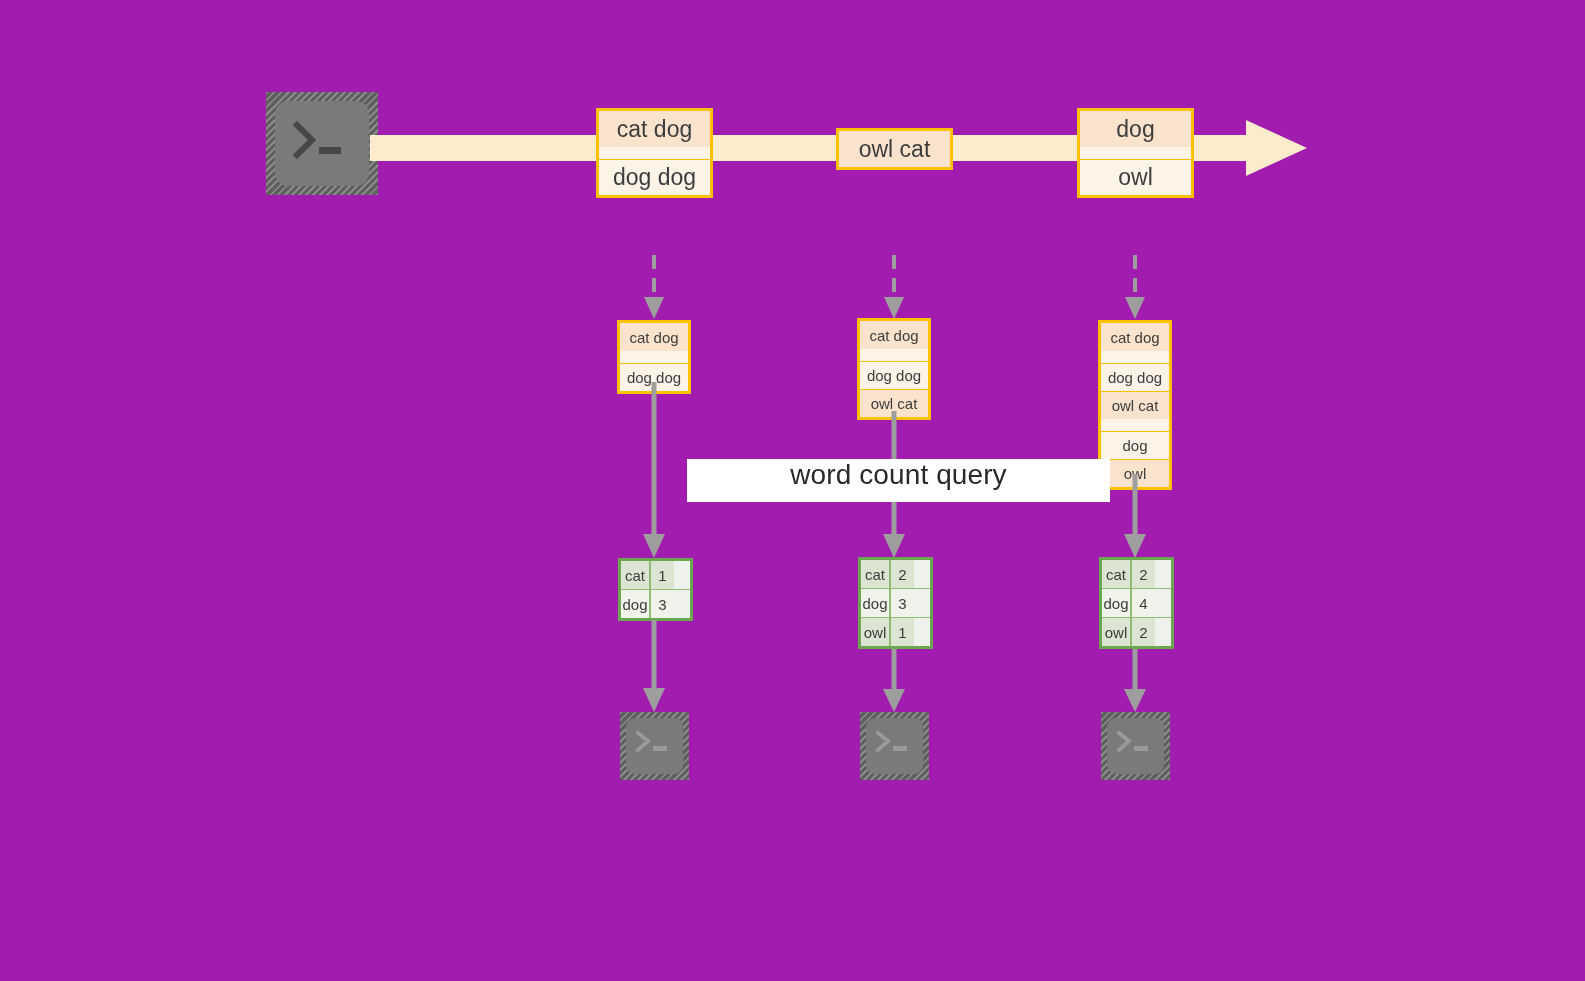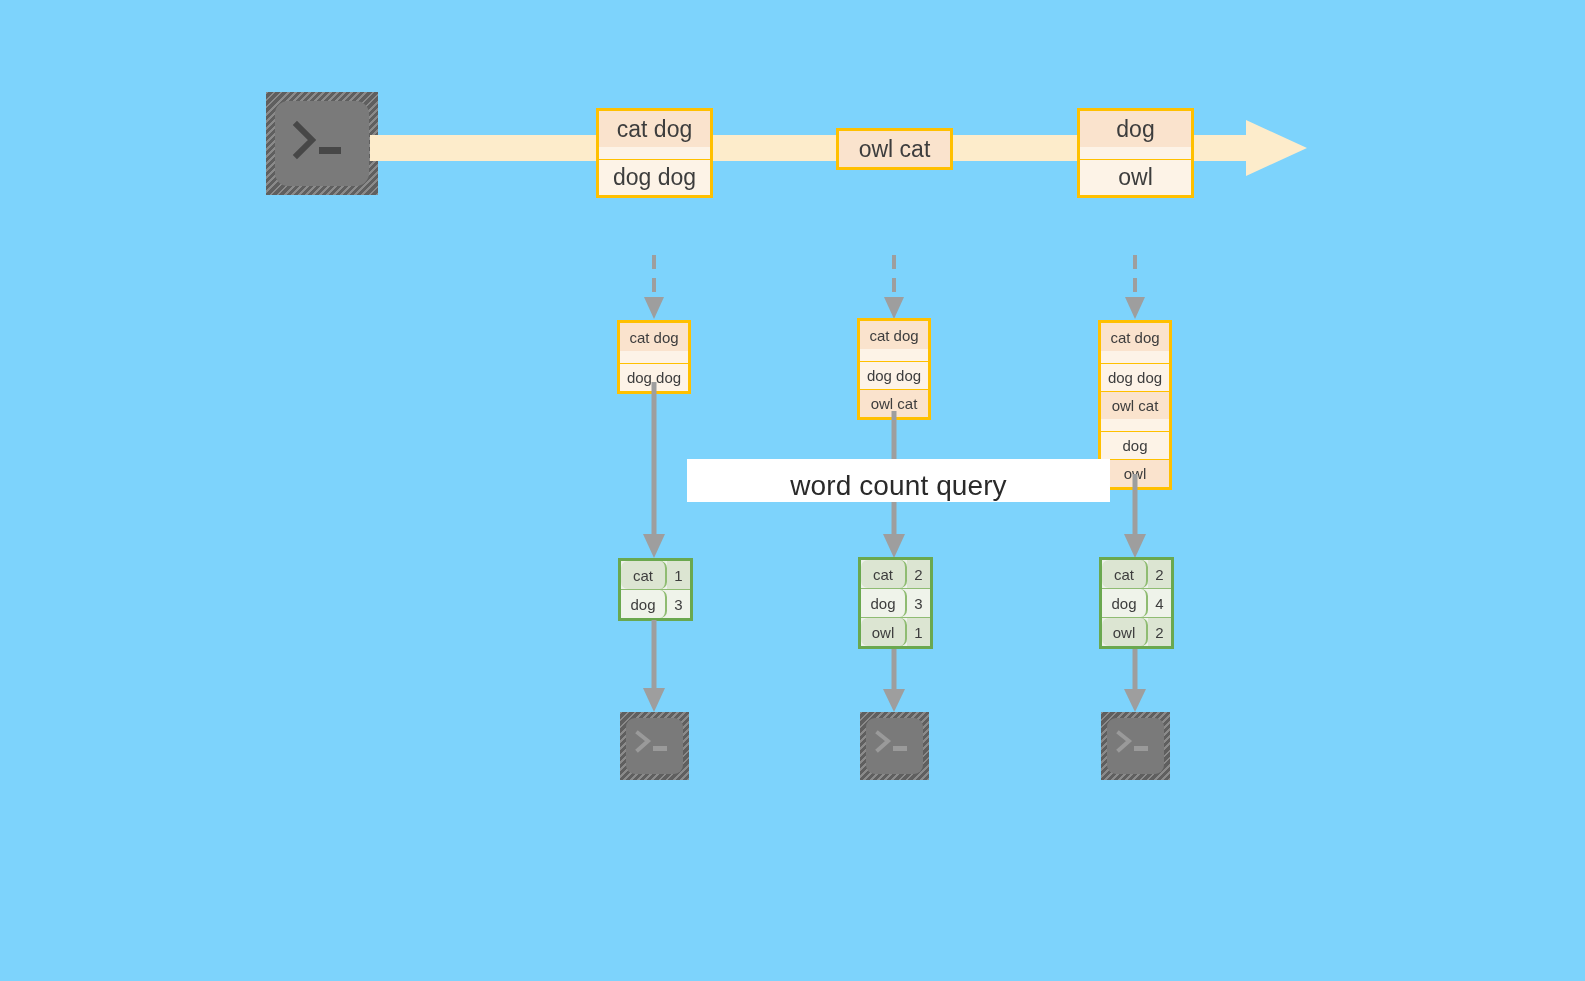--- a/index.html
+++ b/index.html
@@ -9,21 +9,21 @@
     background: #000000;
   }
   body {
     font-family: "Liberation Sans", sans-serif;
     -webkit-font-smoothing: antialiased;
   }
   #stage {
     position: relative;
     width: 1585px;
     height: 981px;
-    background: #7dd3fc;
+    background: #a21caf;
     overflow: hidden;
   }
 
   
   .terminal {
     position: absolute;
     box-sizing: border-box;
     background-image: repeating-linear-gradient(
       135deg,
       #8a8a8a 0px, #8a8a8a 2px,
@@ -104,44 +104,43 @@
   .gtable .gc {
     box-sizing: border-box;
     display: flex;
     align-items: center;
     justify-content: center;
     font-size: 15px;
     color: #3d3d3d;
     white-space: nowrap;
   }
   .gtable .gc.word {
-    width: 46px;
+    width: 30px;
     border-right: 2px solid #8fbc72;
-    border-radius: 7px;
   }
   .gtable .gc.count {
     width: 23px;
   }
 
   
   .varrow {
     position: absolute;
     pointer-events: none;
   }
 
   
   .banner {
     position: absolute;
     left: 687px;
     top: 459px;
     width: 423px;
     height: 43px;
     background: #ffffff;
     display: flex;
-    align-items: flex-end;
+    align-items: flex-start;
     justify-content: center;
   }
   .banner span {
     font-size: 28px;
     color: #2a2a2a;
     letter-spacing: 0.1px;
     white-space: nowrap;
   }
 </style>
 </head>

